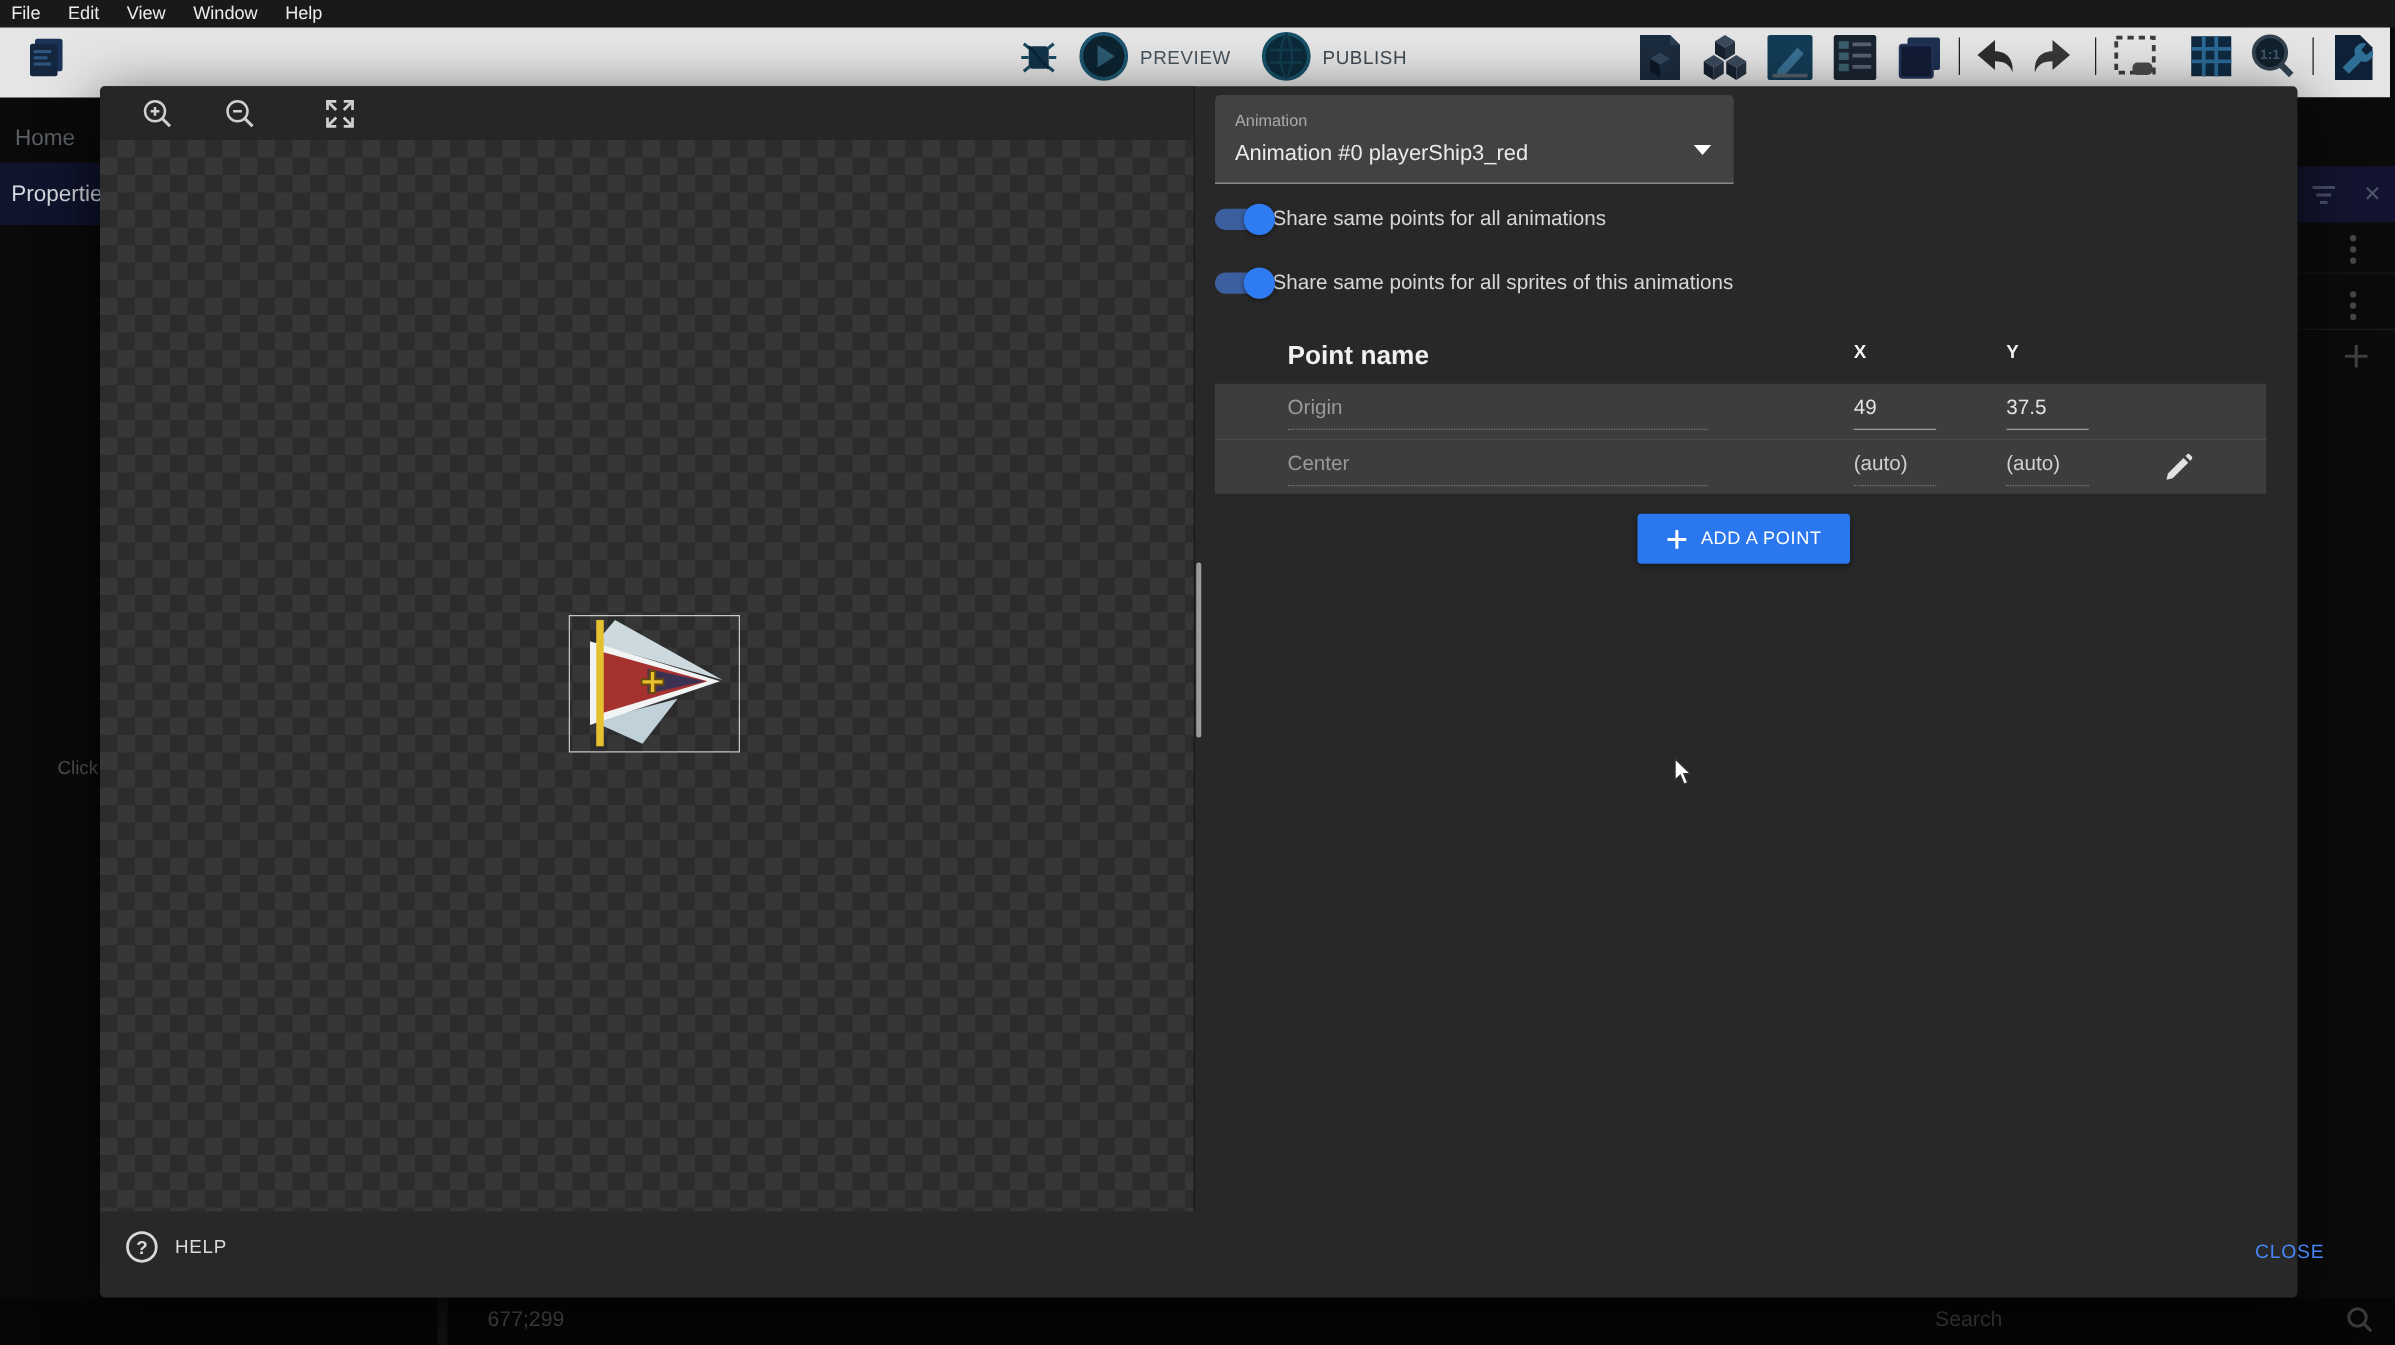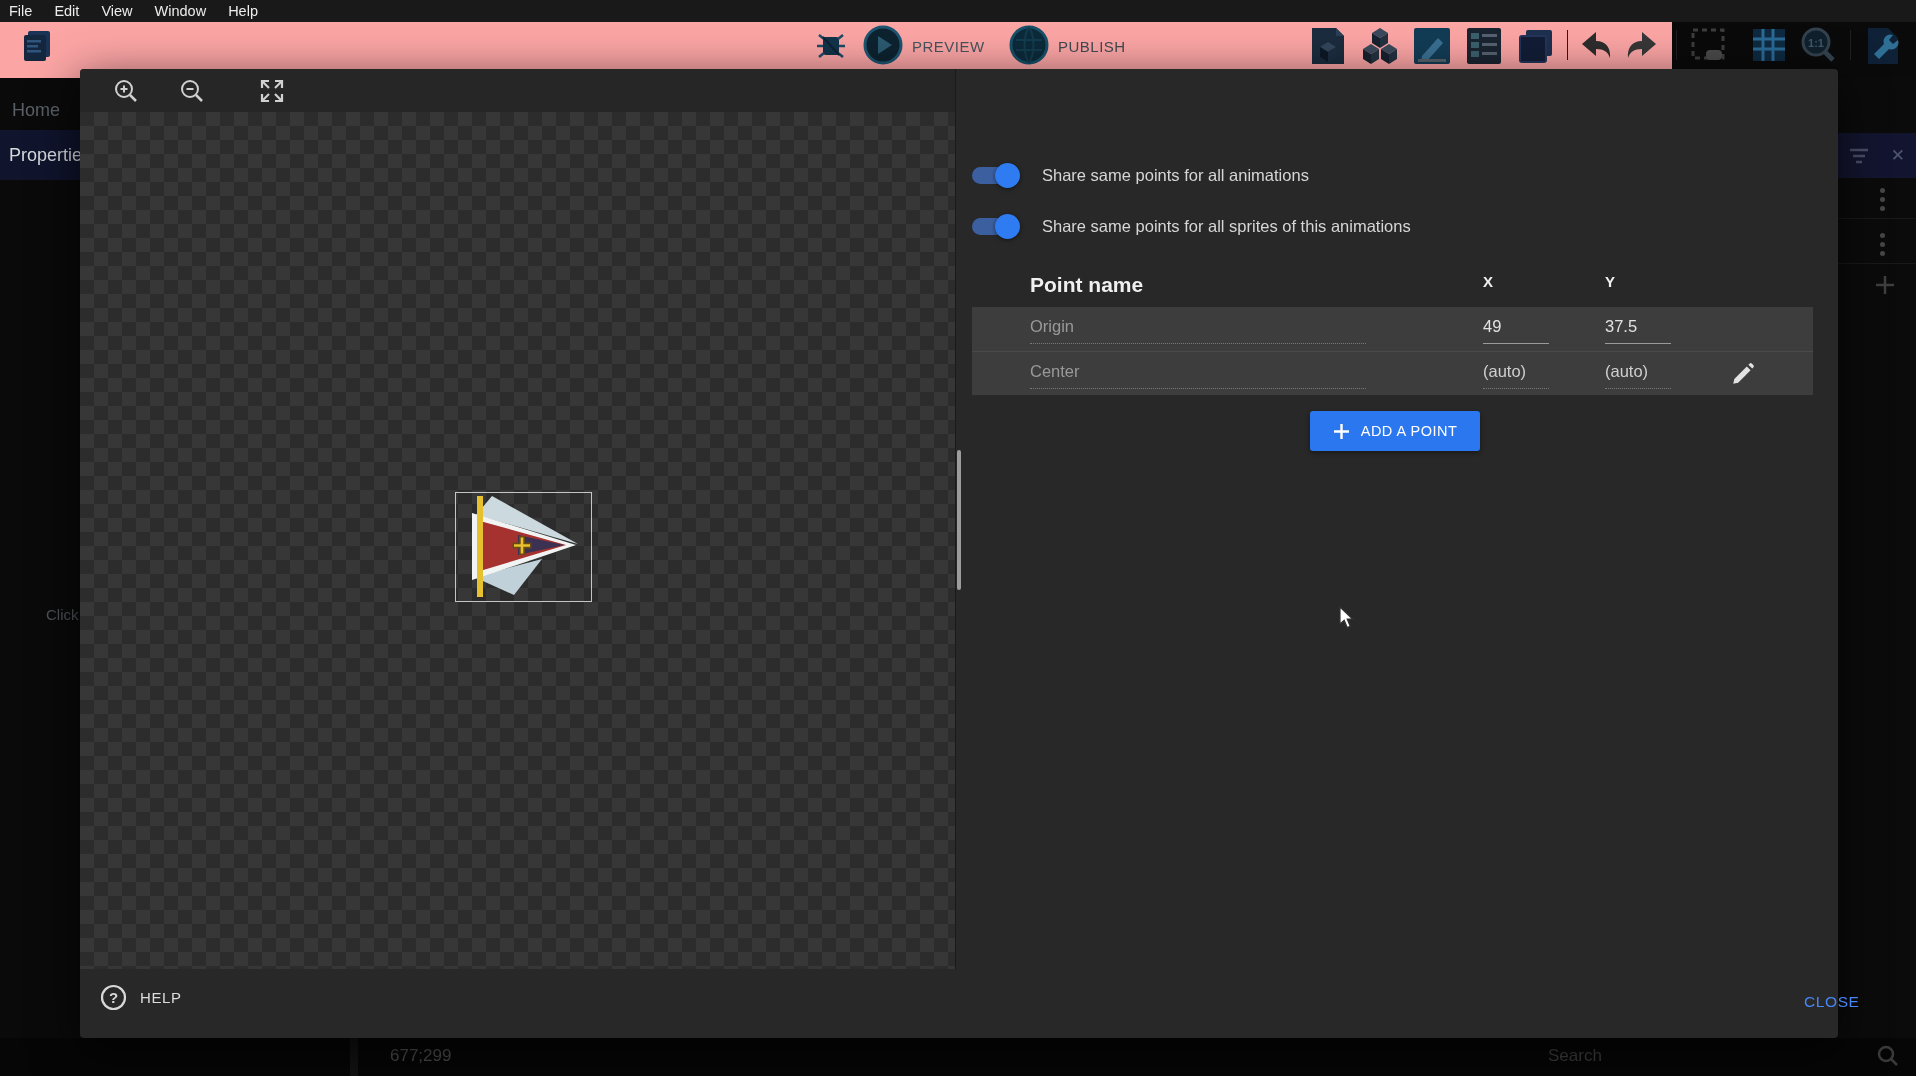--- a/index.html
+++ b/index.html
@@ -6,21 +6,21 @@
   html,body { width:1916px; height:1076px; overflow:hidden; background:#0a0a0a;
     font-family:"Liberation Sans", sans-serif; }
   .abs { position:absolute; }
 
   
   #menubar { position:absolute; left:0; top:0; width:1916px; height:22px; background:#191919;
     display:flex; align-items:center; gap:22px; padding-left:9px; }
   #menubar span { color:#ececec; font-size:14.5px; }
 
   
-  #bg-toolbar { position:absolute; left:0; top:22px; width:1672px; height:56px; background:#fca5a5; }
+  #bg-toolbar { position:absolute; left:0; top:22px; width:1912px; height:56px; background:#e5e5e5; }
   .dimtext { color:#48545d; font-size:15px; letter-spacing:.5px; }
   #home-tab { position:absolute; left:12px; top:100px; color:#5a6066; font-size:18px; }
   #properties-tab { position:absolute; left:0; top:130px; width:80px; height:50px; background:#10142d;
     color:#d6dade; font-size:18px; line-height:50px; padding-left:9px; overflow:hidden; white-space:nowrap; }
   #panel-hint { position:absolute; left:46px; top:606px; width:34px; overflow:hidden;
     color:#4e5358; font-size:15px; white-space:nowrap; }
 
   
   #right-sliver { position:absolute; left:1838px; top:78px; width:78px; height:960px; background:#0b0b0b; }
   #right-sliver .hdr { position:absolute; left:0; top:55px; width:78px; height:45px; background:#131530;
@@ -52,21 +52,21 @@
 
   
   .select-field { position:absolute; top:7px; height:71px; background:#424242;
     border-radius:4px 4px 0 0; border-bottom:1px solid #cdcdcd; cursor:pointer; }
   .select-field .lab { position:absolute; left:16px; top:13px; font-size:13px; color:#aaaaaa; }
   .select-field .val { position:absolute; left:16px; top:36px; font-size:17.5px; color:#eaeaea; white-space:nowrap; }
   .caret { position:absolute; right:18px; top:40px; width:0; height:0;
     border-left:7px solid transparent; border-right:7px solid transparent; border-top:8px solid #ffffff; }
 
   
-  .toggle-row { position:absolute; left:892px; display:flex; align-items:center; gap:24px; }
+  .toggle-row { position:absolute; left:892px; display:flex; align-items:center; }
   .toggle { position:relative; width:46px; height:17px; border-radius:9px; background:#3c5fa0; cursor:pointer; }
   .toggle .knob { position:absolute; right:-2px; top:-4px; width:25px; height:25px; border-radius:50%;
     background:#2e7bf2; box-shadow:0 1px 4px rgba(0,0,0,.5); }
   .toggle-row .tlabel { font-size:16.5px; color:#d6d6d6; }
 
   
   #tbl-header { position:absolute; top:204px; font-size:21px; font-weight:700; color:#f0f0f0; }
   #rows-block { position:absolute; left:892px; top:238px; width:841px; height:88px; background:#3d3d3d; }
   .trow { position:absolute; left:0; width:841px; height:44px; }
   .trow .pname { position:absolute; left:58px; top:10px; font-size:16.5px; color:#999999; }
@@ -274,20 +274,25 @@
         <g>
           <path d="M66 43v19M56.5 52.5h19" stroke="#6b4a12" stroke-width="6"></path>
           <path d="M66 44.5v16M58 52.5h16" stroke="#e8c22e" stroke-width="2.6"></path>
         </g>
       </svg>
     </div>
   </div>
   <div id="canvas-divider"></div>
   <div id="canvas-scrollbar"></div>
 
+  <div class="select-field" style="left:892px; width:415px;">
+    <span class="lab">Animation</span>
+    <span class="val">Animation #0 playerShip3_red</span>
+    <span class="caret"></span>
+  </div>
 
   <div class="toggle-row" style="top:97px;">
     <div class="toggle">
         <div class="knob"></div>
       </div>
     <span class="tlabel">Share same points for all animations</span>
   </div>
   <div class="toggle-row" style="top:148px;">
     <div class="toggle">
         <div class="knob"></div>

